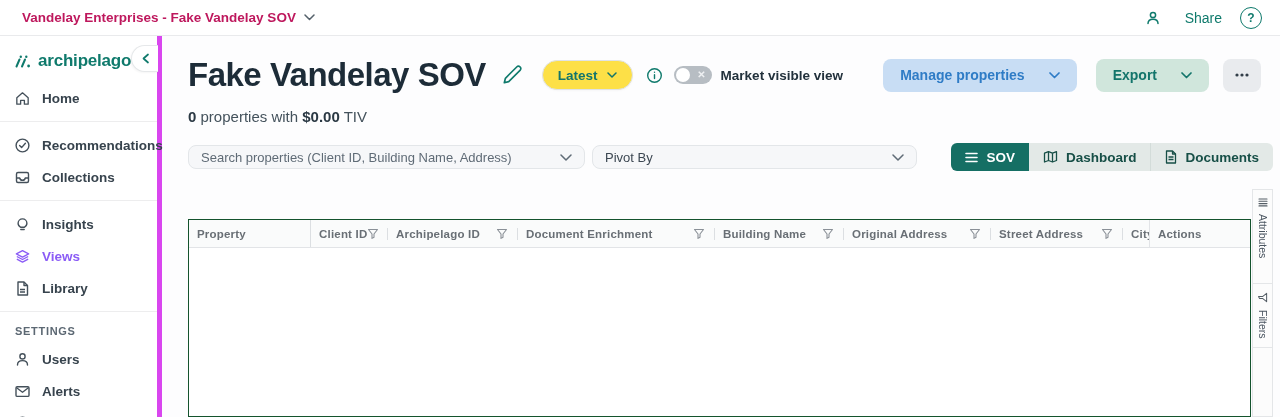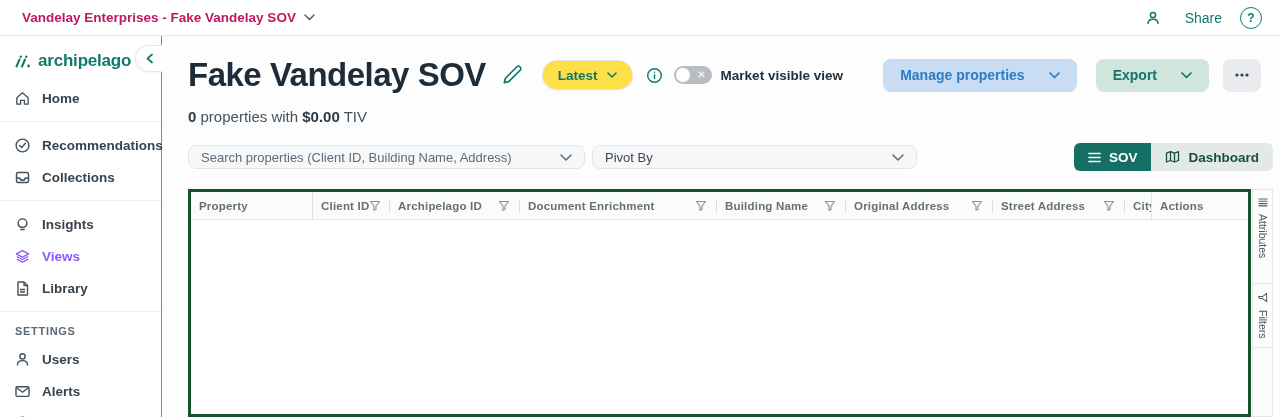--- a/index.html
+++ b/index.html
@@ -9,21 +9,21 @@
   .topbar { position:absolute; top:0; left:0; width:1280px; height:36px; background:#fff;
             border-bottom:1px solid #e9eaec; display:flex; align-items:center; padding:0 18px 0 22px; z-index:30; }
   .topbar-title { display:flex; align-items:center; gap:8px; font-size:13.5px; font-weight:600; color:#be185d; cursor:pointer; }
   .topbar-right { margin-left:auto; display:flex; align-items:center; gap:18px; }
   .share-btn { display:flex; gap:24px; color:#0f7a6c; font-size:14px; font-weight:500; cursor:pointer; }
   .help-btn { width:22px; height:22px; border:1.7px solid #0f7a6c; border-radius:50%; color:#0f7a6c;
               font-size:12px; font-weight:700; display:flex; align-items:center; justify-content:center; cursor:pointer; }
 
   
   .sidebar { position:absolute; top:36px; left:0; bottom:0; width:162px; background:#fff;
-             border-right:1px solid #d946ef; padding-top:12px; z-index:20; }
+             border-right:5px solid #d946ef; padding-top:12px; z-index:20; }
   .logo-row { display:flex; align-items:center; gap:7px; padding:0 14px; height:26px; color:#0f7a6c; }
   .logo-text { font-size:17px; font-weight:700; letter-spacing:-0.2px; }
   .collapse-btn { position:absolute; top:9px; right:-1px; width:27px; height:27px; background:#fff;
                   border:1px solid #e6e8ea; border-right:none; border-radius:14px 0 0 14px;
                   display:flex; align-items:center; justify-content:center; color:#0f7a6c; cursor:pointer;
                   box-shadow:-1px 1px 2px rgba(0,0,0,0.04); }
   .nav { margin-top:8px; }
   .nav-item { display:flex; align-items:center; gap:11px; height:32px; padding:0 14px;
               font-size:13.5px; font-weight:600; color:#37434d; cursor:pointer; }
   .nav-item .nico { width:17px; height:17px; color:#44505a; flex:0 0 17px; display:flex; align-items:center; }
@@ -63,21 +63,21 @@
   .pivot-box { width:325px; margin-left:7px; color:#3c4752; }
   .tabbar { margin-left:auto; display:flex; height:28px; border-radius:6px; overflow:hidden; }
   .tab { display:flex; align-items:center; gap:8px; padding:0 14px; font-size:13.5px; font-weight:700;
          background:#e3e9e7; color:#174f47; cursor:pointer; }
   .tab.active { background:#156f64; color:#fff; }
   .tab + .tab { border-left:1px solid #d3dcd9; }
   .tab.active + .tab { border-left:none; }
 
   
   .bottom-row { flex:1; display:flex; margin:13px 7px 0 26px; min-height:0; }
-  .grid { flex:1; border:3px solid #14532d; background:#fff; display:flex; flex-direction:column; min-width:0; }
+  .grid { flex:1; border:1px solid #14532d; background:#fff; display:flex; flex-direction:column; min-width:0;margin-top:30px; }
   .grid-head { height:28px; background:#fafbfb; border-bottom:1px solid #e2e4e7; display:flex; }
   .th { position:relative; display:flex; align-items:center; padding:0 10px 0 8px; font-size:11.5px;
         font-weight:700; color:#696f75; letter-spacing:.2px; white-space:nowrap; overflow:hidden; cursor:pointer; }
   .th::after { content:""; position:absolute; right:0; top:8px; width:1px; height:12px; background:#dcdfe2; }
   .th.full-div::after { top:0; height:28px; }
   .th.no-div::after { display:none; }
   .th .funnel { margin-left:auto; color:#8a9097; flex:0 0 12px; }
   .th-actions { border-left:1px solid #e2e4e7; }
   .grid-body { flex:1; background:#fff; }
 
@@ -315,20 +315,30 @@
       </div>
       <div class="tab">
         <span>
           <svg width="15" height="14" viewBox="0 0 15 14" fill="none" stroke="#174f47" stroke-width="1.3" stroke-linejoin="round">
               <path d="M1.5 3.2l4-1.5 4 1.5 4-1.5v8.8l-4 1.5-4-1.5-4 1.5z"></path>
               <path d="M5.5 1.8v8.8M9.5 3.2v8.8"></path>
             </svg>
         </span>
         <span>Dashboard</span>
       </div>
+      <div class="tab">
+        <span>
+          <svg width="12" height="14" viewBox="0 0 12 14" fill="none" stroke="#174f47" stroke-width="1.3" stroke-linejoin="round">
+              <path d="M1.5 1h6l3 3v9h-9z"></path>
+              <path d="M7.5 1v3h3"></path>
+              <path d="M3.5 7h5M3.5 9.5h5"></path>
+            </svg>
+        </span>
+        <span>Documents</span>
+      </div>
     </div>
   </div>
 
   <div class="bottom-row">
     <div class="grid">
       <div class="grid-head">
         <div class="th full-div" style="width:122px">
           <span>Property</span>
         </div>
         <div class="th" style="width:77px">

